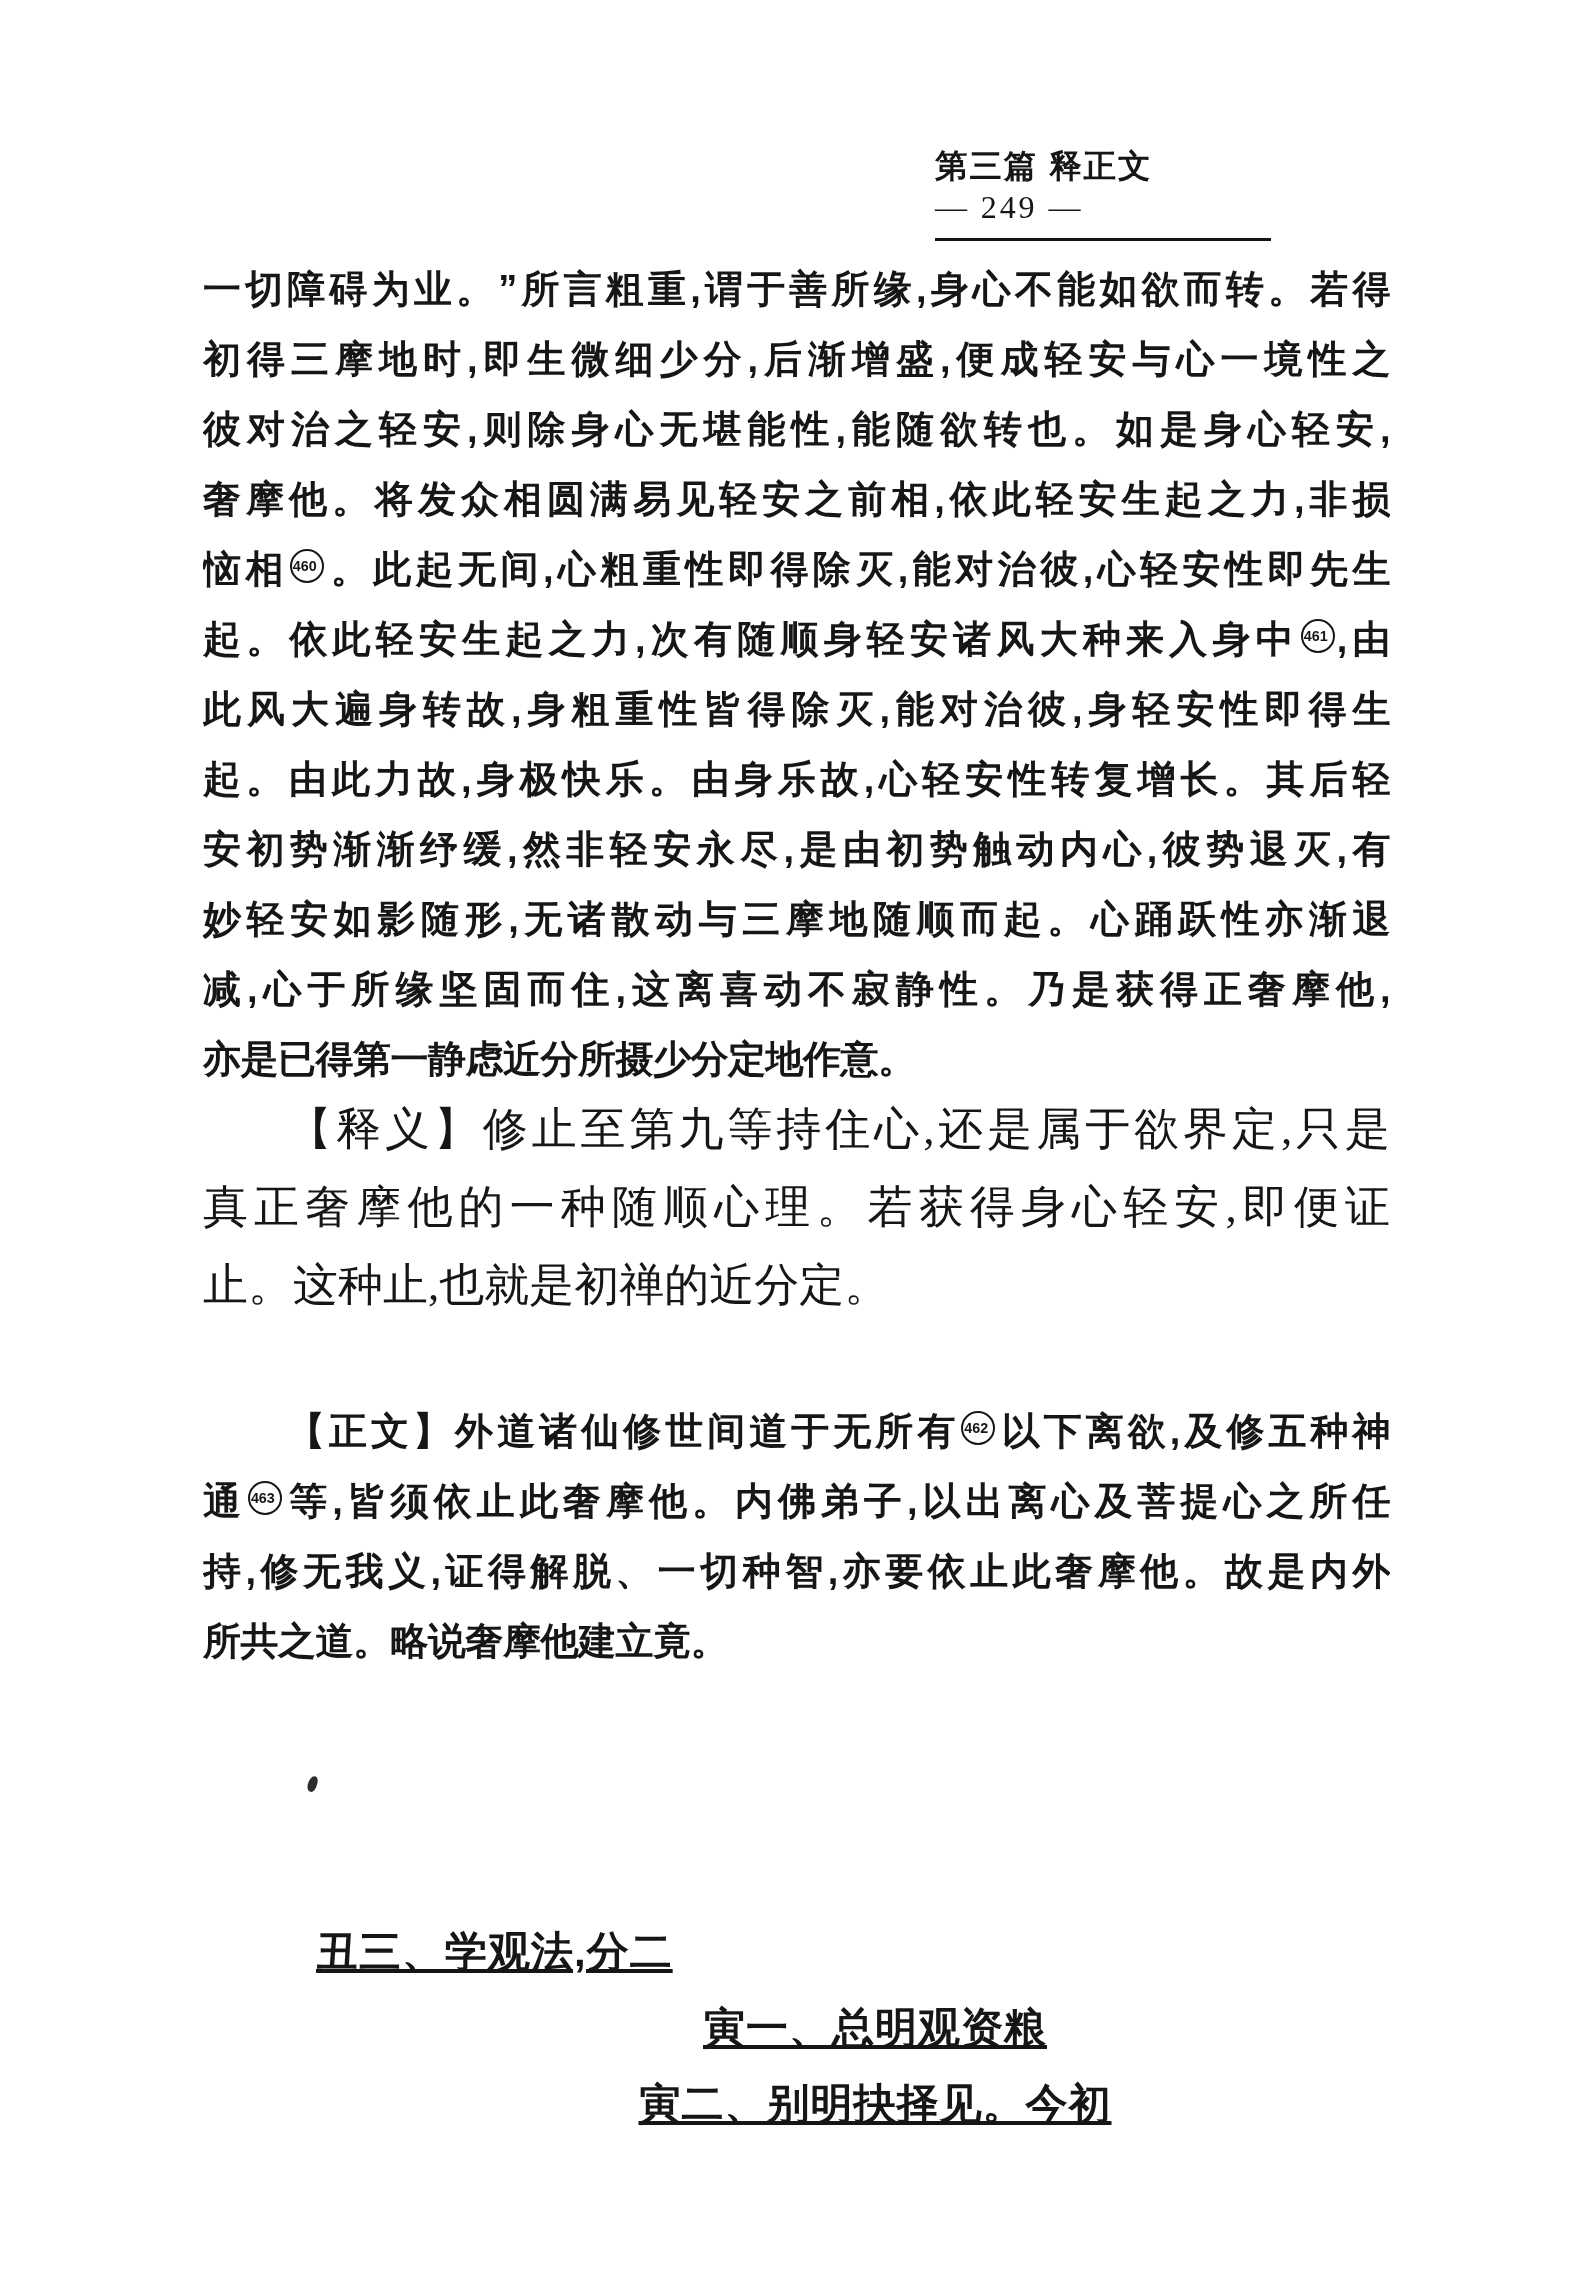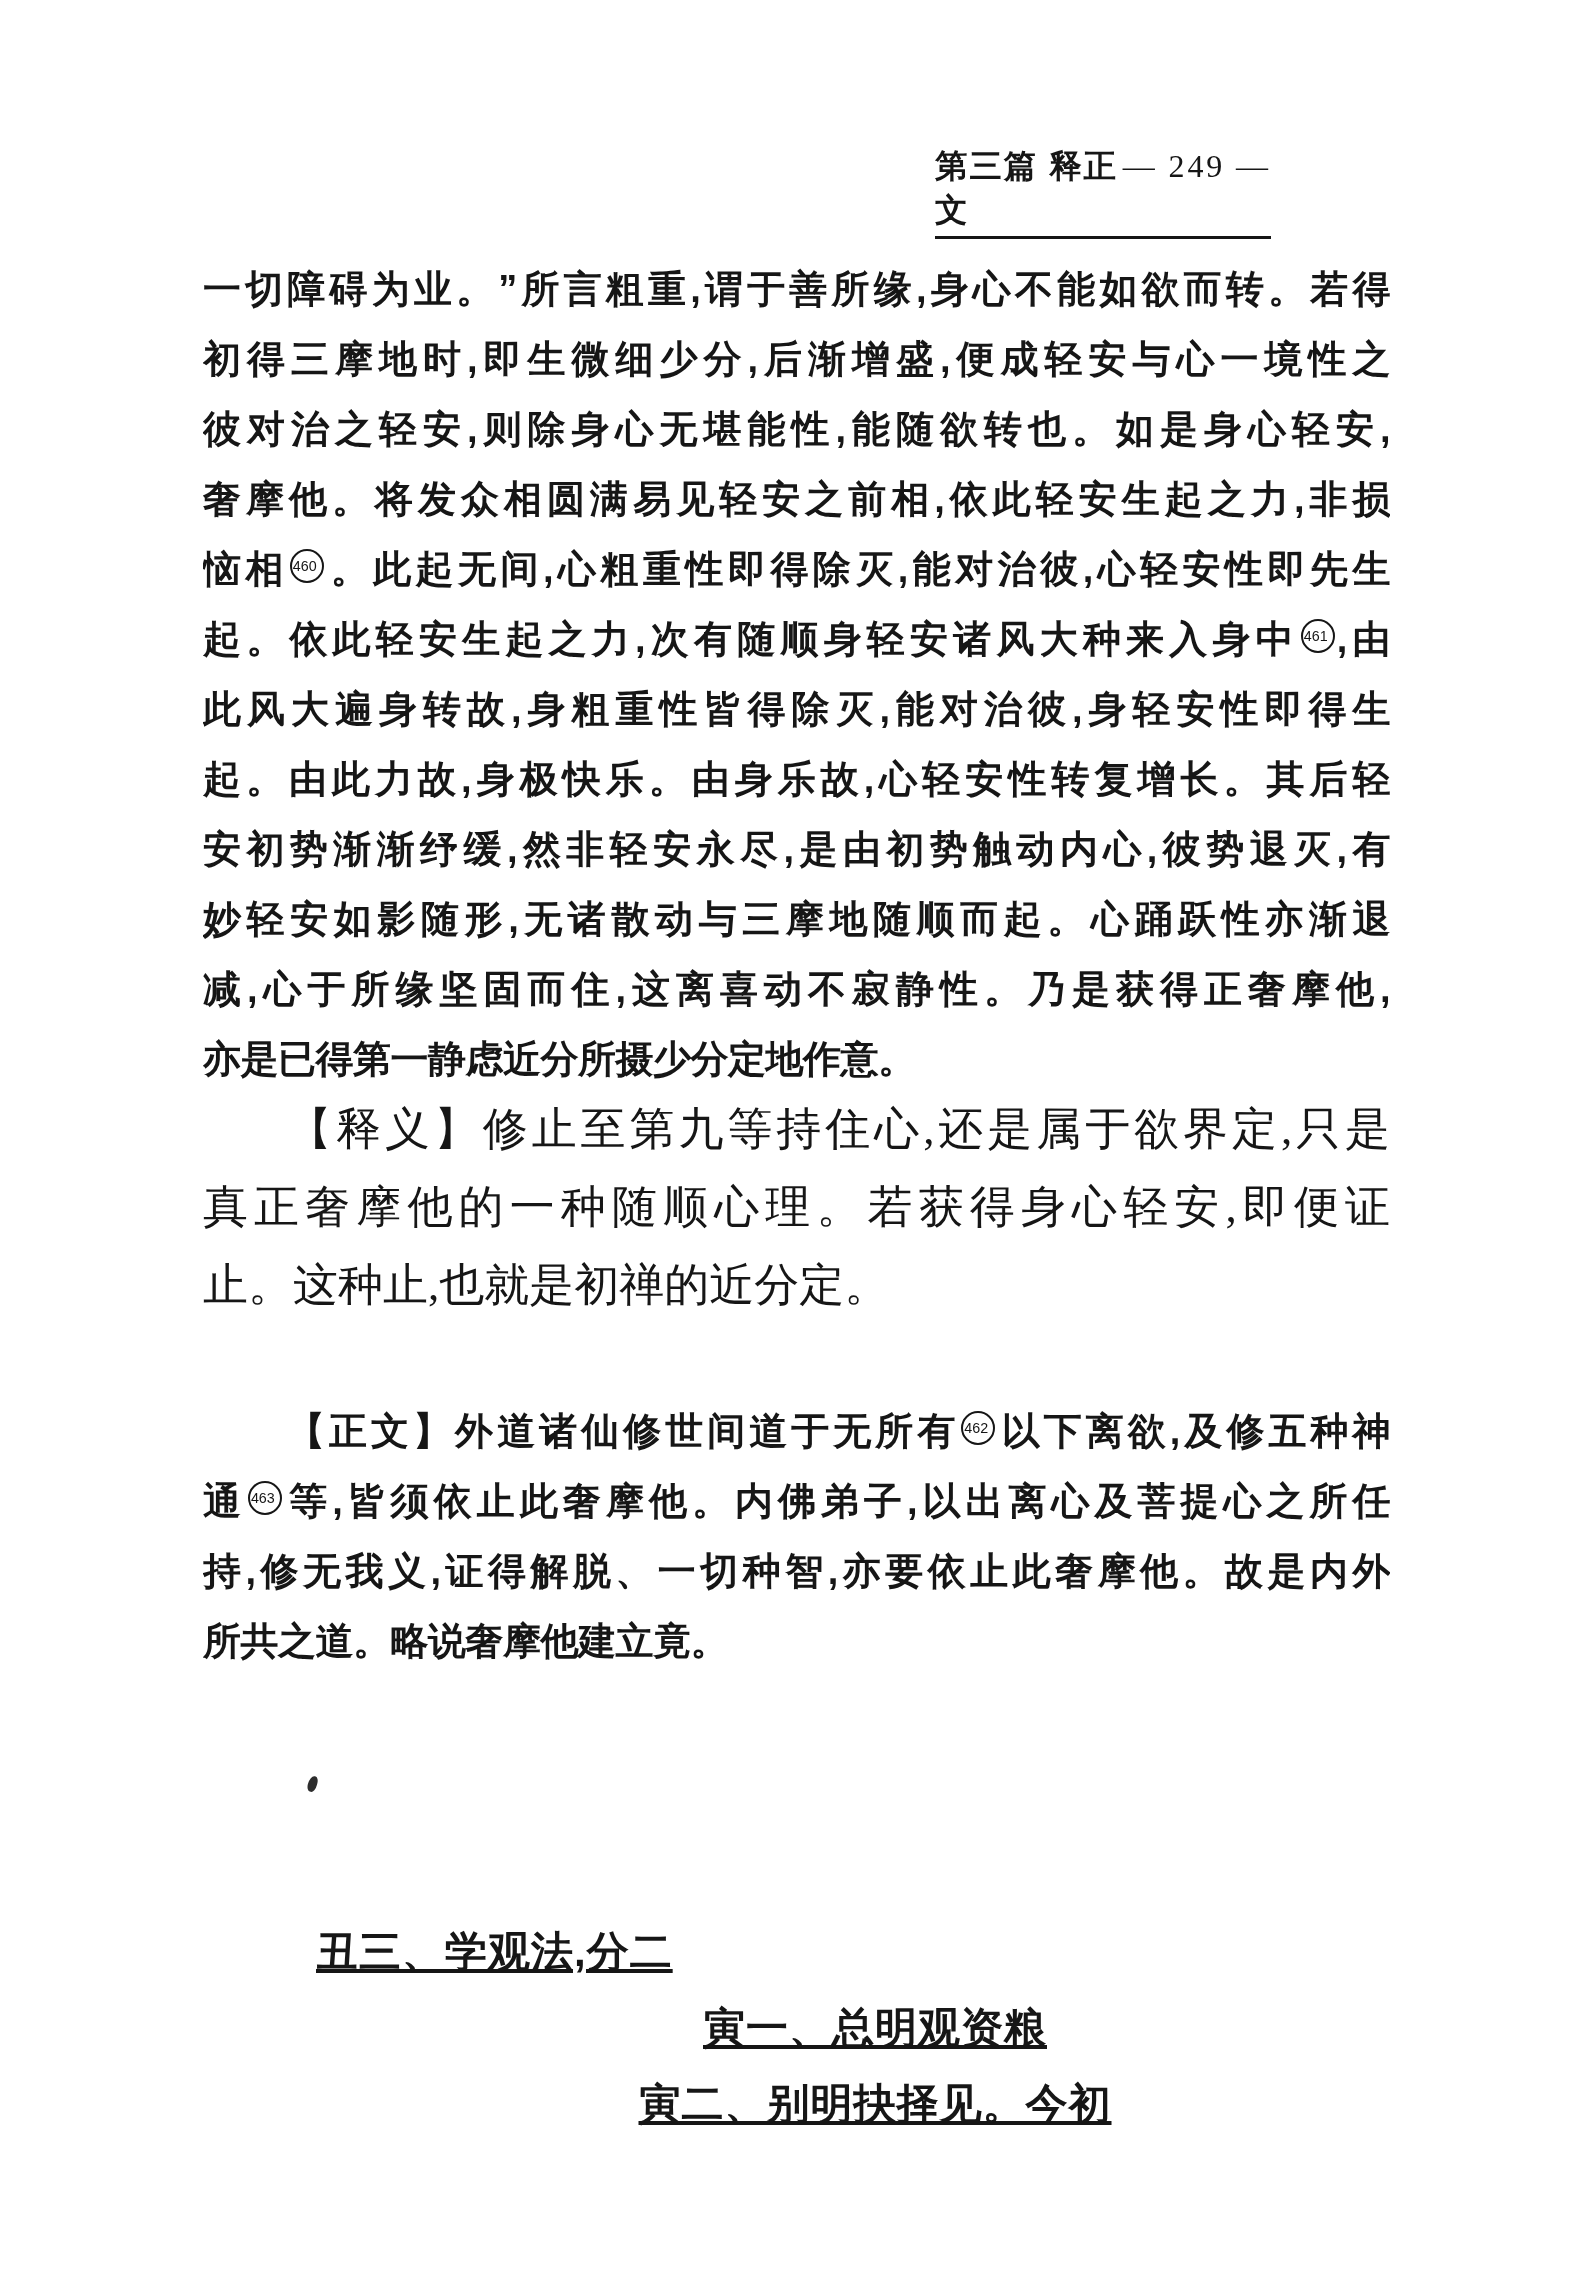--- a/index.html
+++ b/index.html
@@ -7,21 +7,21 @@
   .page {
     position:relative; width:1591px; height:2290px;
     background:var(--paper); color:var(--ink); overflow:hidden;
     margin:0 auto;
   }
 
   
   .runhead {
     position:absolute; left:935px; top:145px; width:336px;
     display:flex; justify-content:space-between; align-items:baseline;
-    border-bottom:3.8px solid var(--ink); padding-bottom:3px;
+    border-bottom:3.8px solid var(--ink); padding-bottom:12px;flex-direction:column;
   }
   .runhead .chapter { font:700 32.5px "Liberation Sans", sans-serif; letter-spacing:1.9px; }
   .runhead .pageno  { font:400 32px "Liberation Serif", serif; letter-spacing:2.9px; white-space:nowrap; }
 
   
   .para { position:absolute; left:203px; width:1187px; }
   .line { text-align:justify; text-align-last:justify; overflow:hidden; }
   .line.last { text-align:left; text-align-last:left; }
 
   .zw { font-family:"Liberation Sans", sans-serif; font-weight:700; font-size:38px; letter-spacing:-0.5px; }
@@ -30,21 +30,21 @@
   .sy { font-family:"Liberation Serif", serif; font-weight:400; font-size:45px; }
   .sy .line { line-height:78px; height:78px; }
 
   .indent-first .line:first-child { padding-left:84px; }
 
   
   .fn {
     display:inline-block; box-sizing:border-box;
     min-width:34px; height:34px; line-height:30px;
     border:2.9px solid var(--ink); border-radius:50%;
-    font-family:"Liberation Sans", sans-serif; font-weight:400;
+    font-family:"Liberation Sans", sans-serif; font-weight:700;
     font-size:14.3px; letter-spacing:0; text-align:center;
     vertical-align:11.5px; margin:0 1.9px; padding:0 1px;
   }
 
   
   .headings {
     position:absolute; left:203px; top:1914px; width:1187px;
     font:700 42px "Liberation Sans", sans-serif; letter-spacing:1px;
   }
   .hline { line-height:76px; height:76px;text-decoration:underline; }

